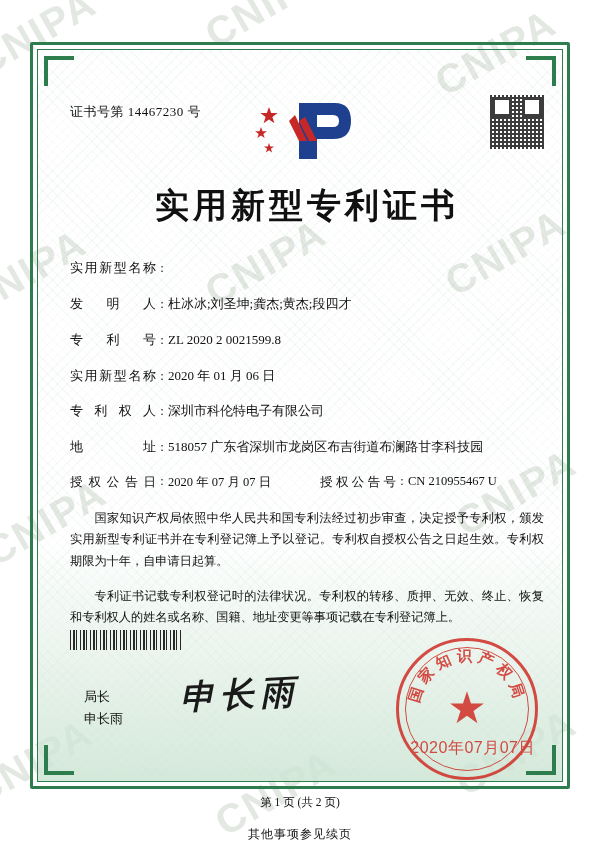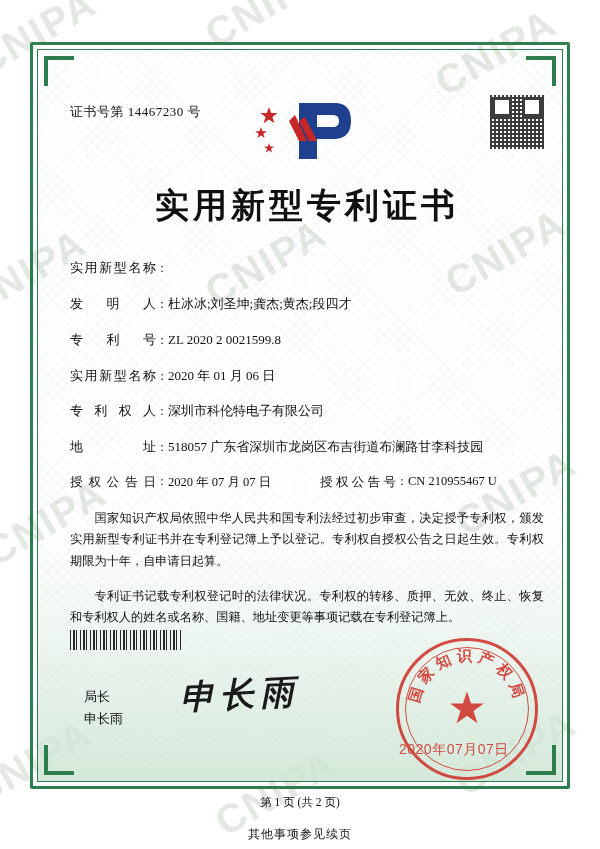--- a/index.html
+++ b/index.html
@@ -270,22 +270,22 @@
     width: 46px; height: 46px;
     color: #d0342c;
     font-size: 44px;
     line-height: 46px;
     text-align: center;
   }
   .seal .seal-date {
     position: absolute;
     left: 0; right: 0;
     bottom: 18px;
-    text-align: left;
-    font-size: 14px;
+    text-align: right;
+    font-size: 16px;
     font-family: "Liberation Sans", sans-serif;
     letter-spacing: .5px;
   }
   .seal .arc {
     position: absolute;
     left: 0; right: 0; top: 0; bottom: 0;
   }
 
   .page-no {
     position: absolute;

